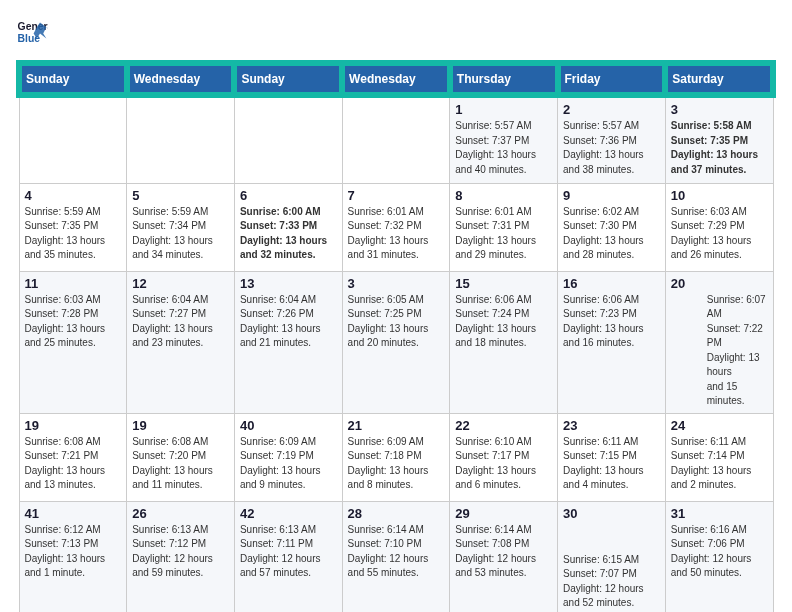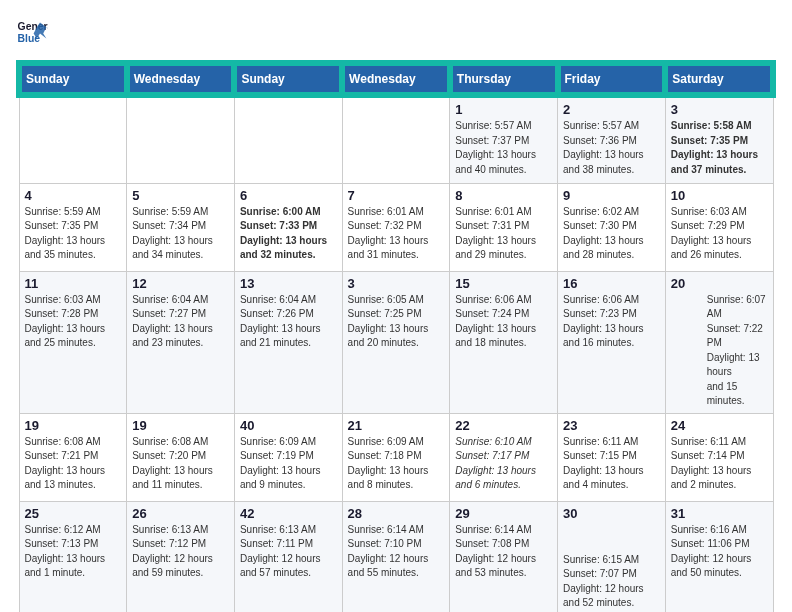--- a/index.html
+++ b/index.html
@@ -262,21 +262,21 @@
         </td>
         <td>
           <div class="day-num">21</div>
           <div class="day-info" style="white-space: pre-line;">Sunrise: 6:09 AM
 Sunset: 7:18 PM
 Daylight: 13 hours
 and 8 minutes.</div>
         </td>
         <td>
           <div class="day-num">22</div>
-          <div class="day-info" style="white-space: pre-line; font-style: italic;">Sunrise: 6:10 AM
+          <div class="day-info" style="white-space: pre-line;">Sunrise: 6:10 AM
 Sunset: 7:17 PM
 Daylight: 13 hours
 and 6 minutes.</div>
         </td>
         <td>
           <div class="day-num">23</div>
           <div class="day-info" style="white-space: pre-line;">Sunrise: 6:11 AM
 Sunset: 7:15 PM
 Daylight: 13 hours
 and 4 minutes.</div>
@@ -284,21 +284,21 @@
         <td>
           <div class="day-num">24</div>
           <div class="day-info" style="white-space: pre-line;">Sunrise: 6:11 AM
 Sunset: 7:14 PM
 Daylight: 13 hours
 and 2 minutes.</div>
         </td>
       </tr>
       <tr>
         <td>
-          <div class="day-num">25</div>
+          <div class="day-num">41</div>
           <div class="day-info" style="white-space: pre-line;">Sunrise: 6:12 AM
 Sunset: 7:13 PM
 Daylight: 13 hours
 and 1 minute.</div>
         </td>
         <td>
           <div class="day-num">26</div>
           <div class="day-info" style="white-space: pre-line;">Sunrise: 6:13 AM
 Sunset: 7:12 PM
 Daylight: 12 hours
@@ -328,19 +328,19 @@
         <td>
           <div class="day-num">30</div>
           <div class="day-info" style="white-space: pre-line; margin-top: 32px;">Sunrise: 6:15 AM
 Sunset: 7:07 PM
 Daylight: 12 hours
 and 52 minutes.</div>
         </td>
         <td>
           <div class="day-num">31</div>
           <div class="day-info" style="white-space: pre-line;">Sunrise: 6:16 AM
-Sunset: 11:06 PM
+Sunset: 7:06 PM
 Daylight: 12 hours
 and 50 minutes.</div>
         </td>
       </tr>
     </tbody>
 </table>
 
 </body></html>

